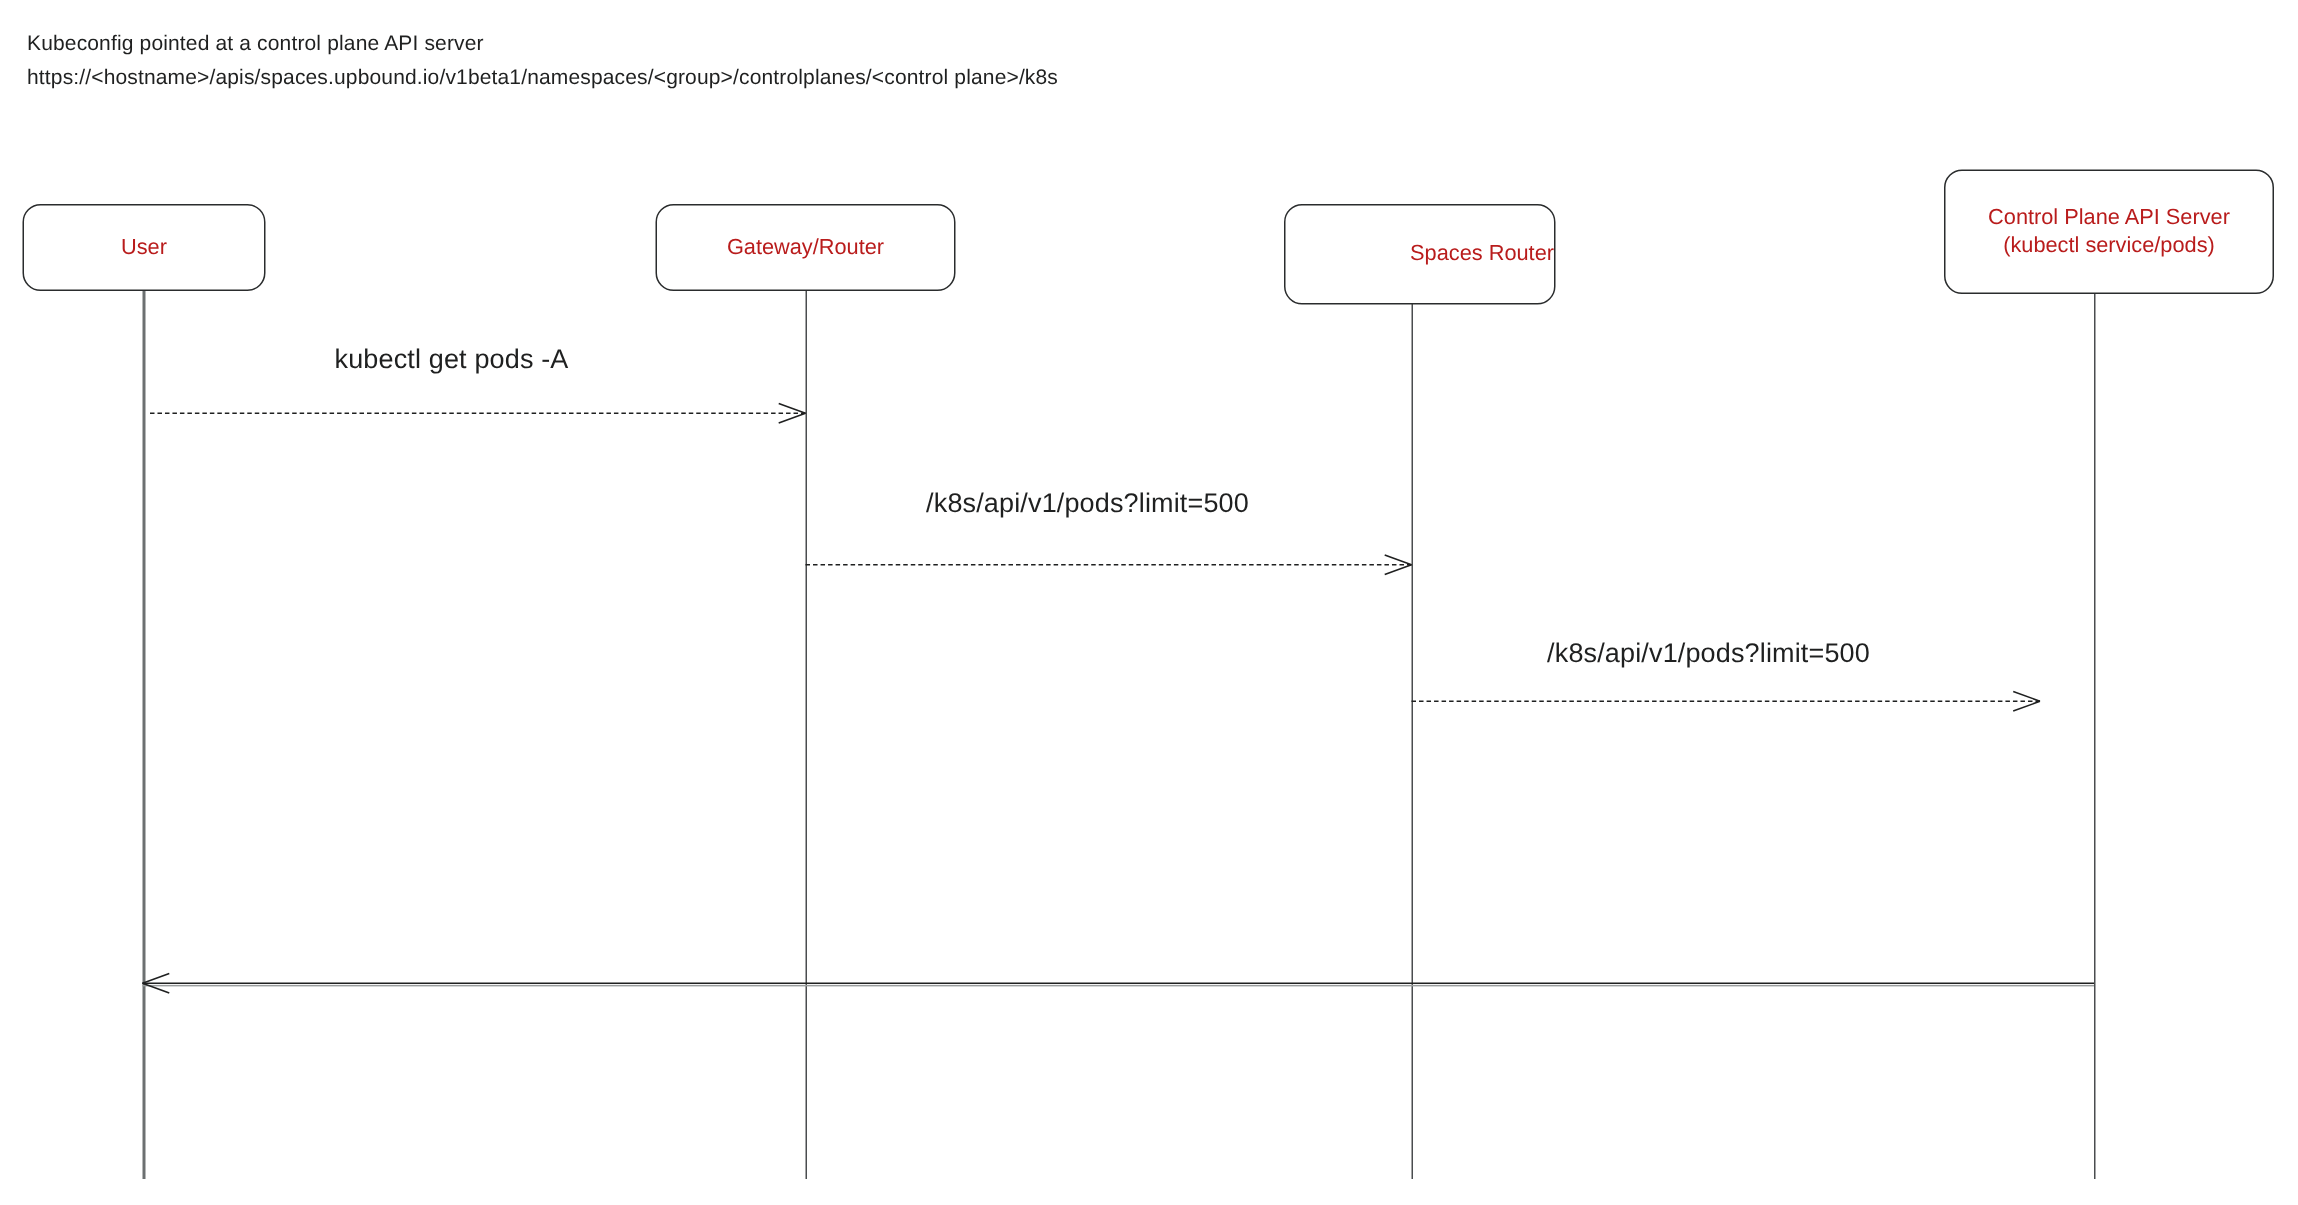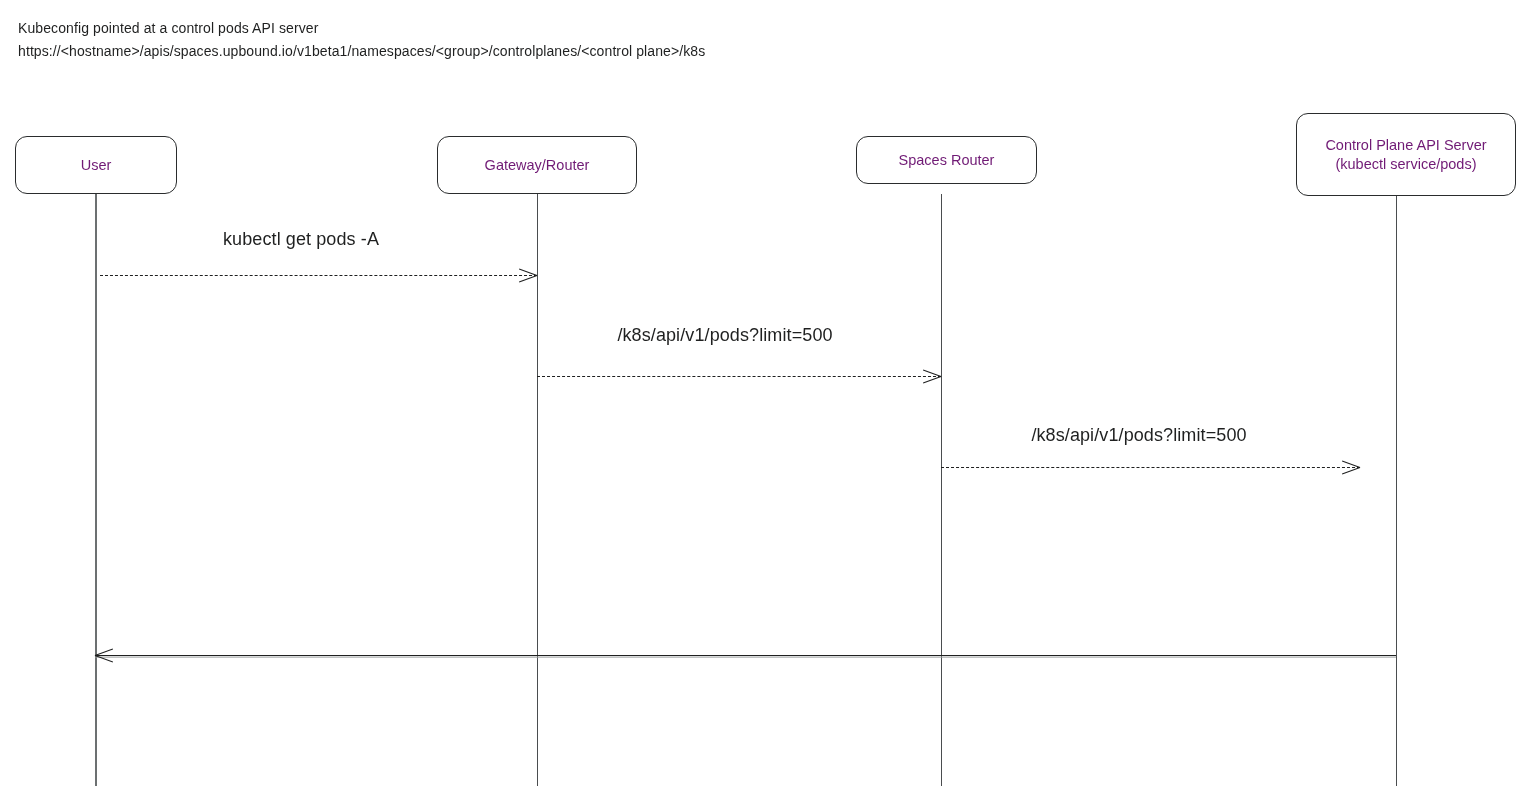--- a/index.html
+++ b/index.html
@@ -46,21 +46,21 @@
     box-sizing: border-box;
     border: 1.6px solid #2a2c2d;
     border-radius: 12px;
     background: #ffffff;
     display: flex;
     align-items: center;
     justify-content: center;
     text-align: center;
     font-size: 14.5px;
     line-height: 19px;
-    color: #701a75;
+    color: #b91c1c;
     z-index: 4;
   }
   .participant .plabel { display: block; }
   .participant .plabel .sub { display: block; }
 
   
   .lifeline {
     position: absolute;
     width: 0;
     border-left: 1.4px solid #4a4d4f;
@@ -110,35 +110,35 @@
     color: #1f2020;
     white-space: nowrap;
     transform: translateX(-50%);
     z-index: 3;
     letter-spacing: 0.1px;
   }
 </style>
 </head>
 <body>
 
-<div id="note-title" class="note">Kubeconfig pointed at a control pods API server</div>
+<div id="note-title" class="note">Kubeconfig pointed at a control plane API server</div>
 
 <div id="note-url" class="note">https://&lt;hostname&gt;/apis/spaces.upbound.io/v1beta1/namespaces/&lt;group&gt;/controlplanes/&lt;control plane&gt;/k8s</div>
 
 <div id="diagram-canvas">
     <div class="lifeline thick" style="left: 95px; top: 194px; height: 592px;"></div>
     <div class="participant" style="left: 15px; top: 136px; width: 162px; height: 58px;">
       <span class="plabel">User</span>
     </div>
     <div class="lifeline" style="left: 537px; top: 194px; height: 592px;"></div>
     <div class="participant" style="left: 437px; top: 136px; width: 200px; height: 58px;">
       <span class="plabel">Gateway/Router</span>
     </div>
     <div class="lifeline" style="left: 941px; top: 194px; height: 592px;"></div>
-    <div class="participant" style="left: 856px; top: 136px; width: 181px; height: 48px;">
+    <div class="participant" style="left: 856px; top: 136px; width: 181px; height: 67px; justify-content: flex-end;">
       <span class="plabel">Spaces Router</span>
     </div>
     <div class="lifeline" style="left: 1396px; top: 196px; height: 590px;"></div>
     <div class="participant" style="left: 1296px; top: 113px; width: 220px; height: 83px;">
       <span class="plabel">Control Plane API Server<span class="sub">(kubectl service/pods)</span></span>
     </div>
     <div class="msg-line dashed" style="left: 100px; top: 275px; width: 437px;"></div>
     <div class="arrowhead right" style="top: 275px; left: 537px;">
       <span class="a"></span>
       <span class="b"></span>

